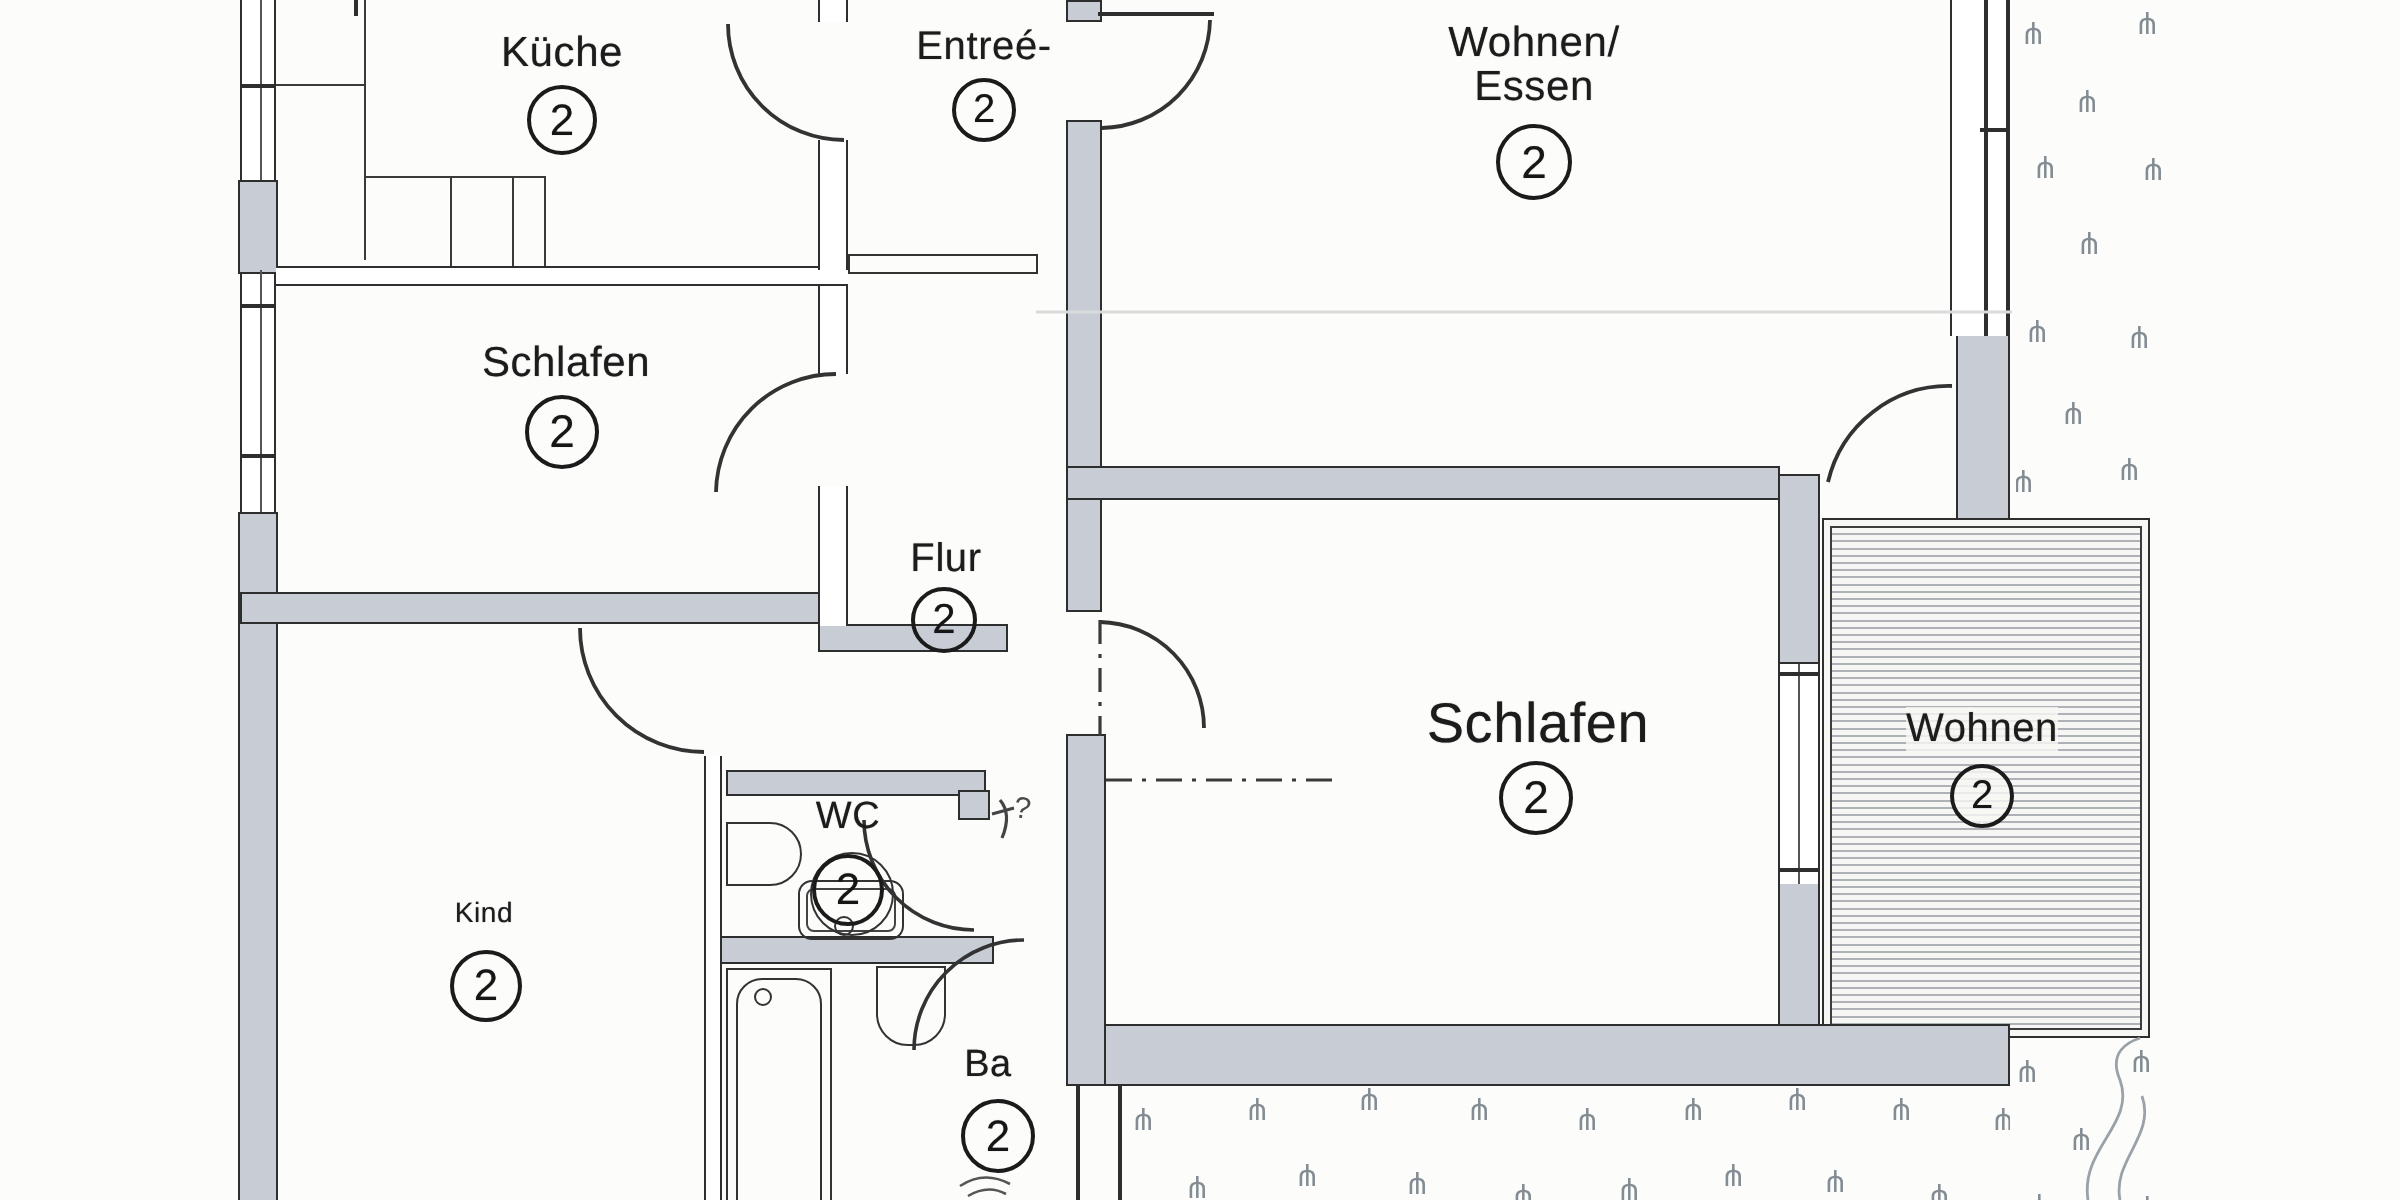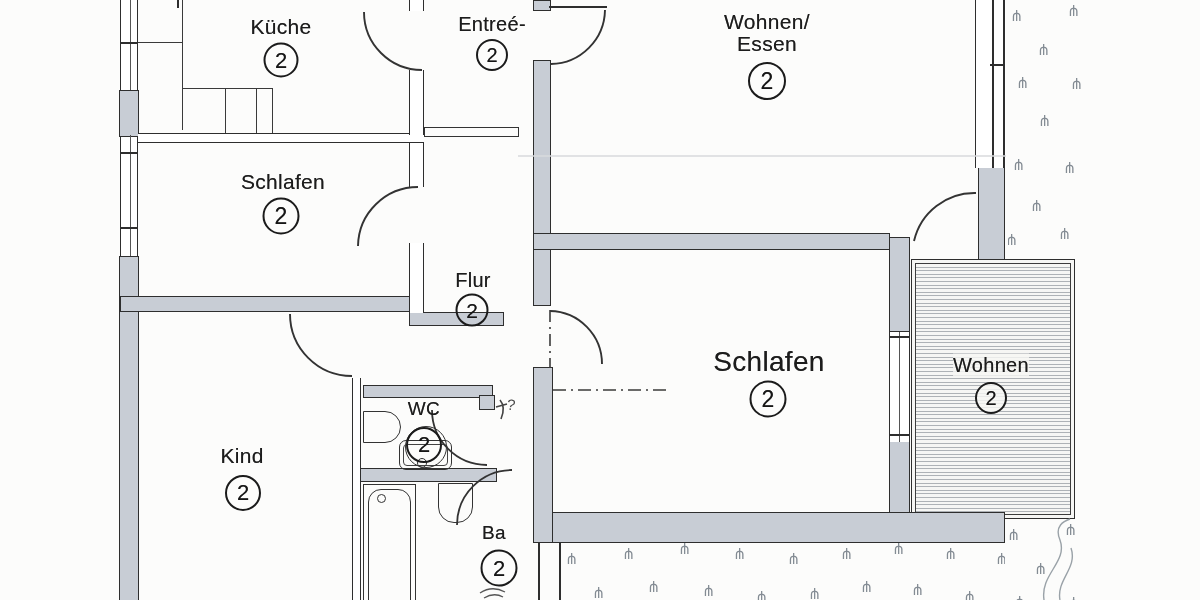--- a/index.html
+++ b/index.html
@@ -185,21 +185,21 @@
   </svg>
 
   <div class="room-label" style="left:281px;top:27px;font-size:21px;">Küche</div>
   <div class="room-label" style="left:492px;top:24px;font-size:20px;">Entreé-</div>
   <div class="room-label" style="left:767px;top:33px;font-size:21px;line-height:22px;">Wohnen/
 Essen</div>
   <div class="room-label" style="left:283px;top:182px;font-size:21px;">Schlafen</div>
   <div class="room-label" style="left:473px;top:280px;font-size:20px;">Flur</div>
   <div class="room-label" style="left:769px;top:362px;font-size:28px;">Schlafen</div>
   <div class="room-label halo" style="left:991px;top:365px;font-size:20px;">Wohnen</div>
-  <div class="room-label" style="left:242px;top:456px;font-size:21px;">Kind</div>
+  <div class="room-label" style="left:242px;top:456px;font-size:14px;">Kind</div>
   <div class="room-label" style="left:424px;top:409px;font-size:19px;">WC</div>
   <div class="room-label" style="left:494px;top:533px;font-size:19px;text-align:right;">Ba</div>
 
   <div class="badge" style="left:281px;top:60px;width:35px;height:35px;font-size:22px;">2</div>
   <div class="badge" style="left:492px;top:55px;width:32px;height:32px;font-size:20px;">2</div>
   <div class="badge" style="left:767px;top:81px;width:38px;height:38px;font-size:23px;">2</div>
   <div class="badge" style="left:281px;top:216px;width:37px;height:37px;font-size:23px;">2</div>
   <div class="badge" style="left:472px;top:310px;width:33px;height:33px;font-size:21px;">2</div>
   <div class="badge" style="left:768px;top:399px;width:37px;height:37px;font-size:23px;">2</div>
   <div class="badge halo" style="left:991px;top:398px;width:32px;height:32px;font-size:20px;">2</div>

